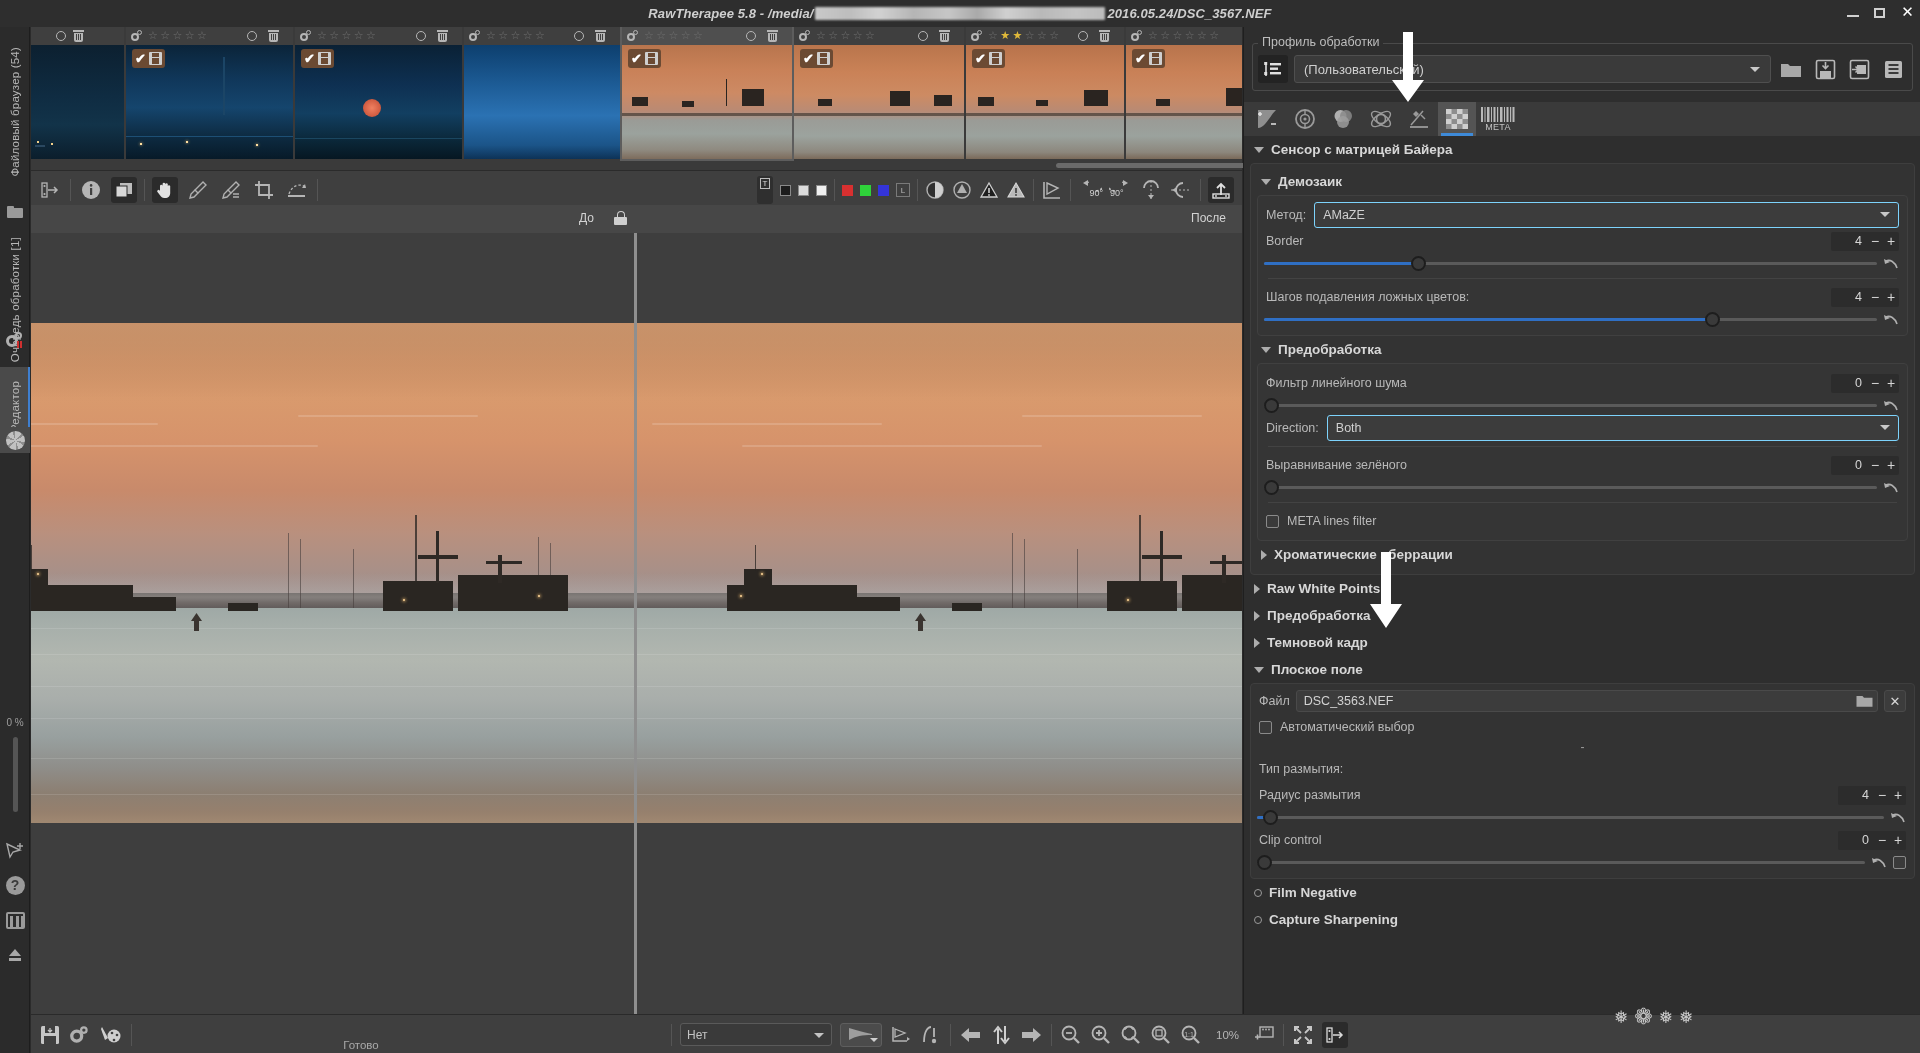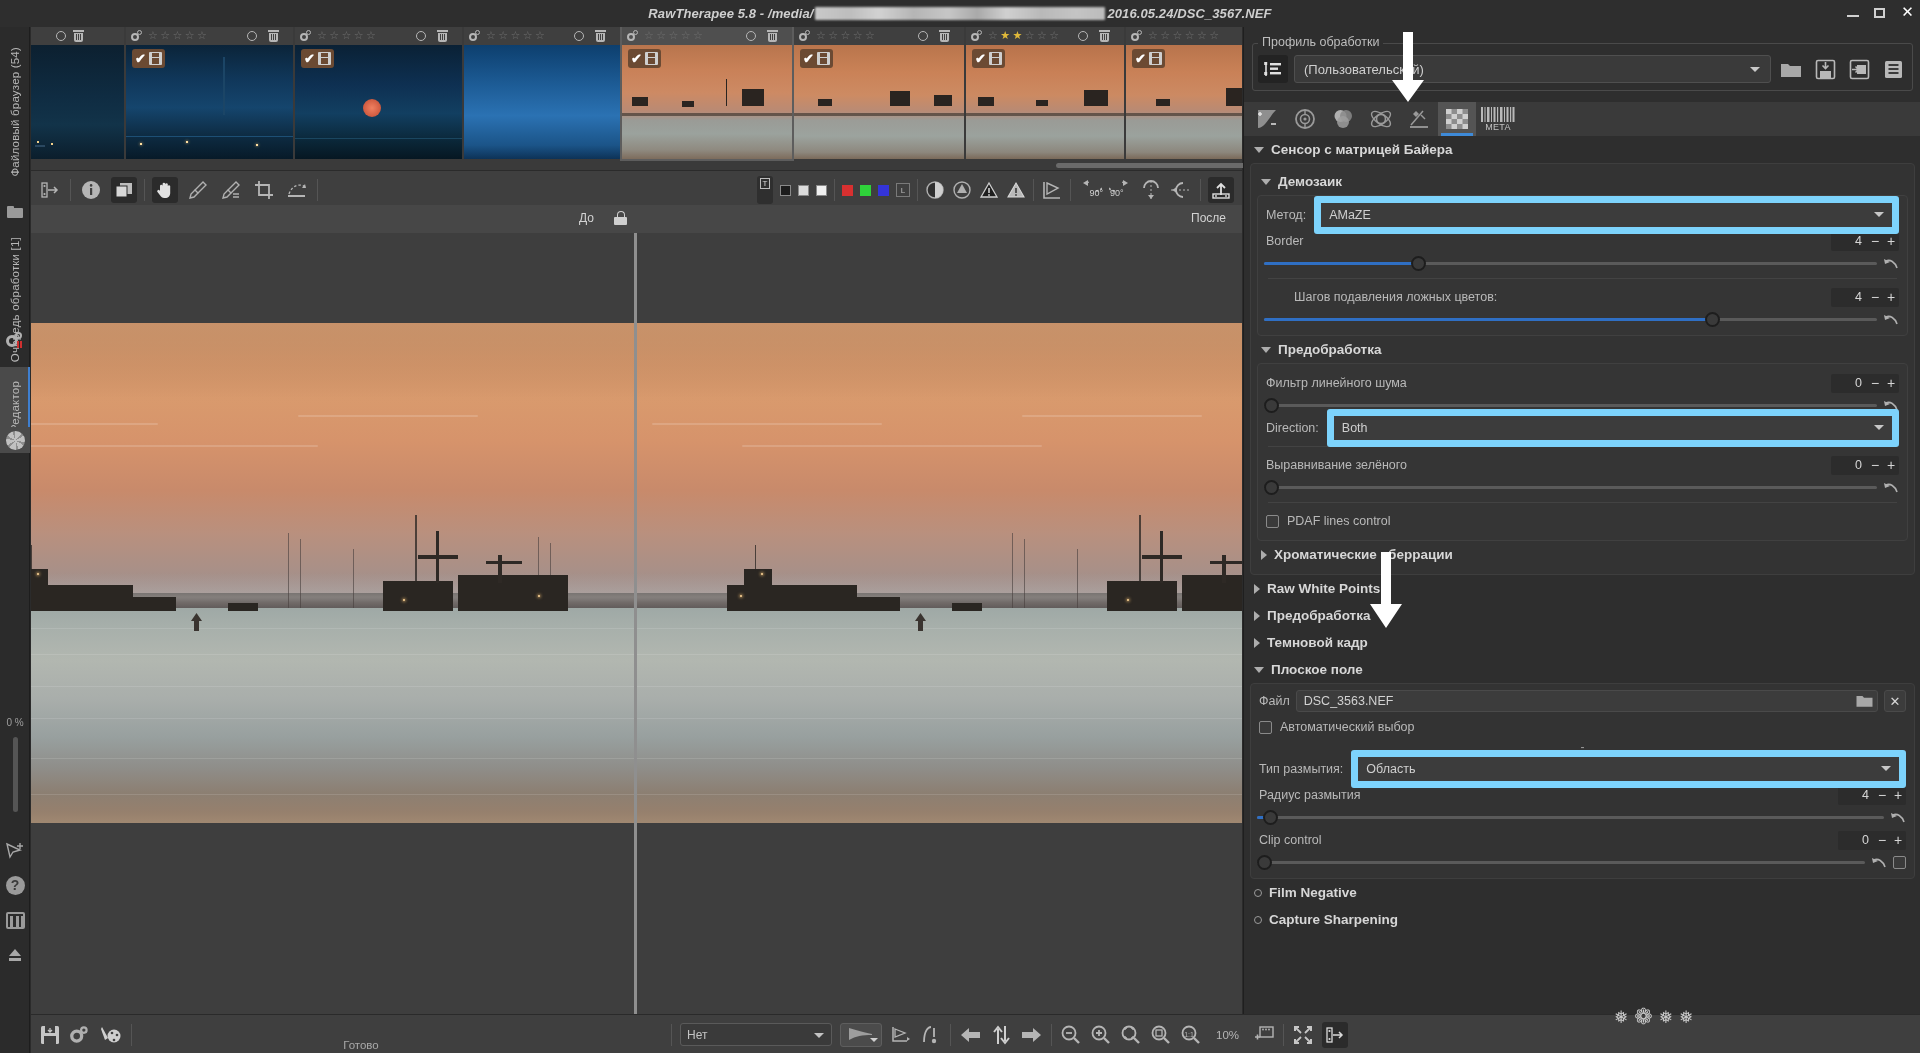--- a/index.html
+++ b/index.html
@@ -166,21 +166,21 @@
   .scrollarea { position:absolute; left:0; top:109px; width:677px; height:878px; overflow:hidden; }
   .sect-hdr { display:flex; align-items:center; gap:7px; height:27px; padding-left:10px; font-size:13.5px; font-weight:bold; color:#d7d7d7; }
   .tri { width:0;height:0; }
   .tri.down { border-left:5px solid transparent;border-right:5px solid transparent;border-top:6px solid #adadad;}
   .tri.right { border-top:5px solid transparent;border-bottom:5px solid transparent;border-left:6px solid #adadad;}
   .circ-tog { width:8px;height:8px;border-radius:50%;border:1.4px solid #9a9a9a;}
   .panelbox { margin:0 6px 0 6px; background:#333333; border:1px solid #3e3e3e; border-radius:4px; padding:4px 0 6px 0;}
   .innerbox { margin:0 6px; background:#353535; border:1px solid #404040; border-radius:4px; padding:6px 0;}
   .ctrl-row { display:flex; align-items:center; padding:0 8px; height:26px; gap:8px;}
   .ctrl-lbl { font-size:12.5px; color:#b9b9b9; white-space:nowrap;}
-  .sel-box { flex:1; height:23px; background:#3c3c3c; border:7px solid #7dd3fc; border-radius:3px; display:flex;align-items:center;padding:12px 8px;font-size:12.5px;color:#d0d0d0;position:relative;}
+  .sel-box { flex:1; height:23px; background:#3c3c3c; border:1px solid #7dd3fc; border-radius:3px; display:flex;align-items:center;padding:12px 8px;font-size:12.5px;color:#d0d0d0;position:relative;}
   .sel-box .arr{position:absolute;right:8px;top:9px;width:0;height:0;border-left:5px solid transparent;border-right:5px solid transparent;border-top:5px solid #c7c7c7;}
   .spin { height:19px; background:#2c2c2c; border-radius:2px; display:flex;align-items:center; gap:0;}
   .spin .v { min-width:36px; text-align:right; padding-right:5px; font-size:12.5px; color:#d6d6d6;}
   .spin .pm { width:16px; text-align:center; font-size:14px; color:#d6d6d6; line-height:19px;}
   .slider-row { display:flex; align-items:center; padding:0 8px 0 6px; height:19px; gap:6px;}
   .track { flex:1; height:3px; background:#5a5a5a; border-radius:2px; position:relative;}
   .track .fill { position:absolute; left:0; top:0; height:3px; background:#2f6fc4; border-radius:2px;}
   .track .knob { position:absolute; top:-6px; width:15px;height:15px;border-radius:50%;background:#3a3a3a;border:2px solid #1d1d1d;}
   .undo { width:16px; height:14px; position:relative;}
   .sep-line { height:1px; background:#434343; margin:5px 10px;}
@@ -1035,21 +1035,21 @@
               <svg width="16" height="14" viewBox="0 0 16 14">
                 <path d="M14 11 C12 5, 7 2, 3 4" fill="none" stroke="#b0b0b0" stroke-width="1.6"></path>
                 <path d="M1 2 l1 5 5 -2z" fill="#b0b0b0"></path>
               </svg>
             </div>
           </div>
 
           <div class="sep-line"></div>
 
           <div class="ctrl-row">
-            <span class="ctrl-lbl" style="flex:1;margin-left:28px;">Шагов подавления ложных цветов:</span>
+            <span class="ctrl-lbl" style="flex:1;">Шагов подавления ложных цветов:</span>
             <div class="spin">
               <span class="v">4</span>
               <span class="pm">−</span>
               <span class="pm">+</span>
             </div>
           </div>
           <div class="slider-row">
             <div class="track">
               <div class="fill" style="width:74%;"></div>
                 <div class="knob" style="left:72%;"></div>
@@ -1119,21 +1119,21 @@
                 <path d="M14 11 C12 5, 7 2, 3 4" fill="none" stroke="#b0b0b0" stroke-width="1.6"></path>
                 <path d="M1 2 l1 5 5 -2z" fill="#b0b0b0"></path>
               </svg>
             </div>
           </div>
 
           <div class="sep-line"></div>
 
           <div class="ctrl-row">
             <span class="chk"></span>
-            <span class="ctrl-lbl">PDAF lines control</span>
+            <span class="ctrl-lbl">META lines filter</span>
           </div>
         </div>
 
         <div class="sect-hdr">
           <span class="tri right"></span>
           <span>Хроматические аберрации</span>
         </div>
       </div>
 
       <div class="sect-hdr">
@@ -1172,24 +1172,20 @@
 
         <div class="ctrl-row">
           <span class="chk"></span>
           <span class="ctrl-lbl">Автоматический выбор</span>
         </div>
 
         <div style="text-align:center;font-size:12px;color:#9e9e9e;height:16px;line-height:14px;">-</div>
 
         <div class="ctrl-row">
           <span class="ctrl-lbl">Тип размытия:</span>
-          <div class="sel-box">
-            <span>Область</span>
-            <span class="arr"></span>
-          </div>
         </div>
 
         <div class="ctrl-row">
           <span class="ctrl-lbl" style="flex:1;">Радиус размытия</span>
           <div class="spin">
             <span class="v">4</span>
             <span class="pm">−</span>
             <span class="pm">+</span>
           </div>
         </div>

